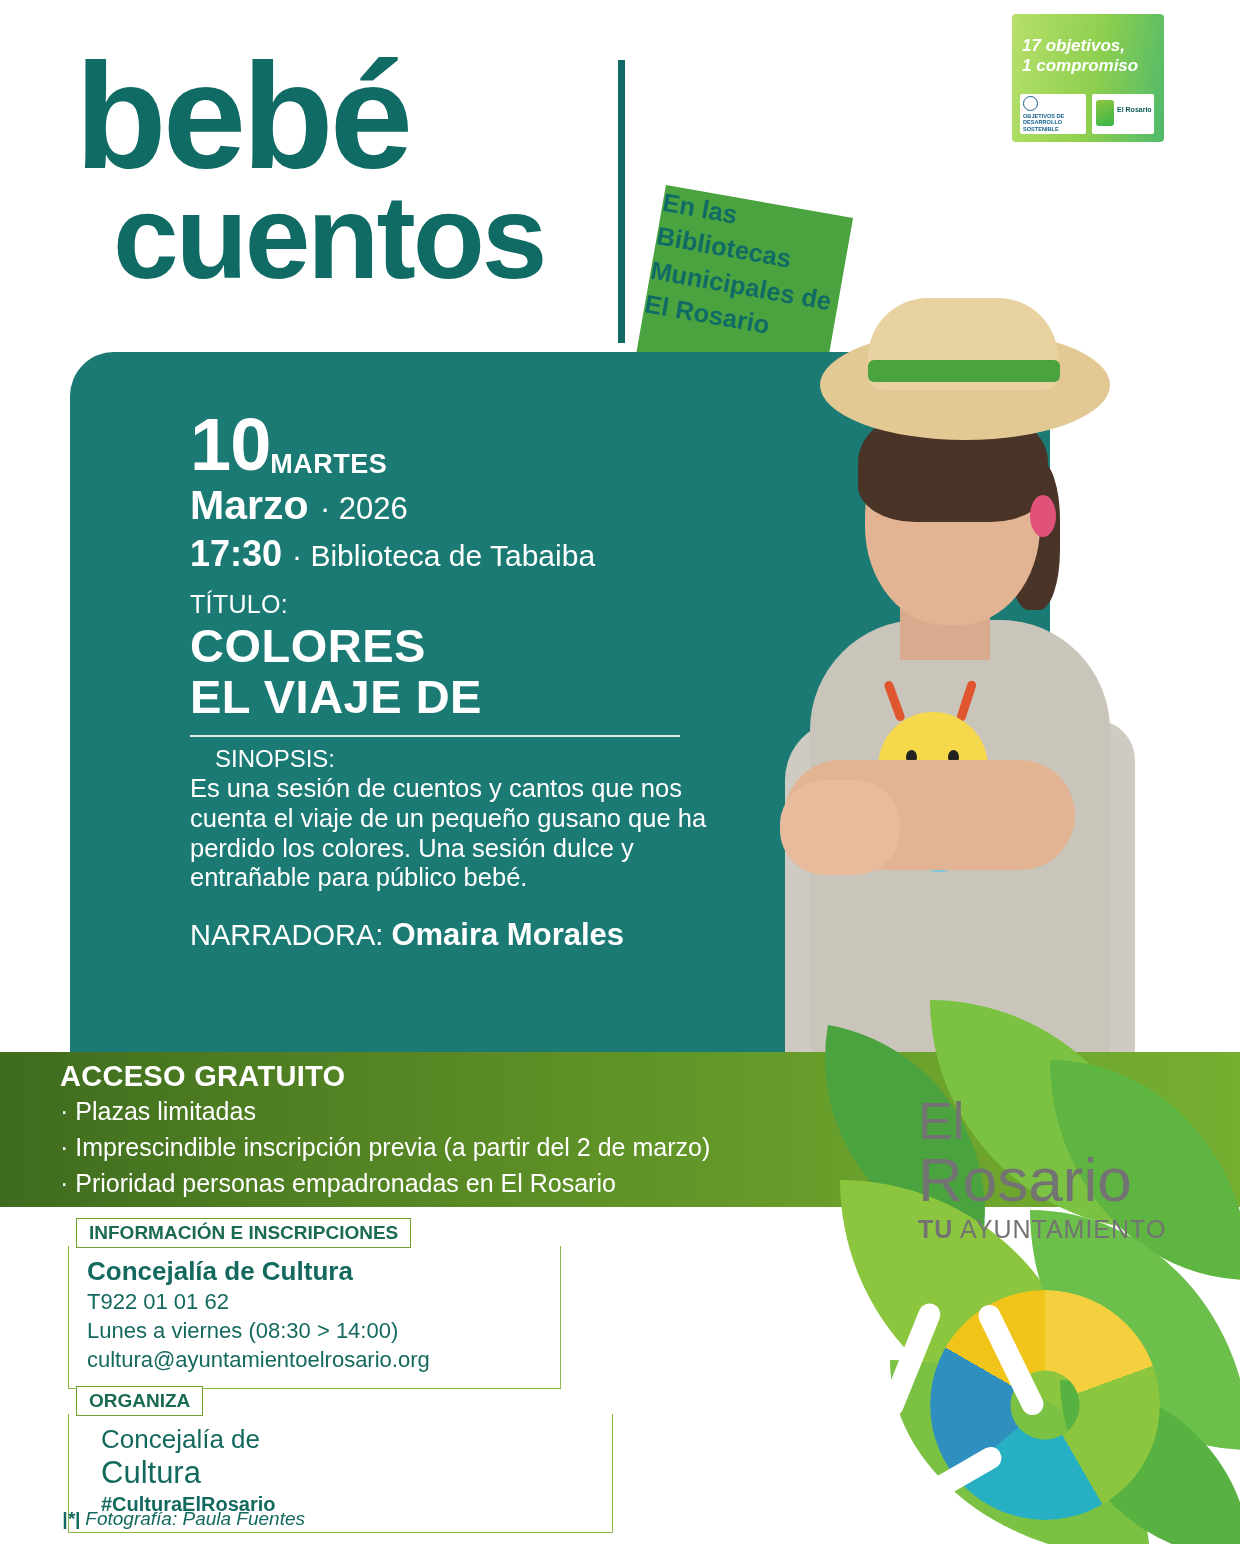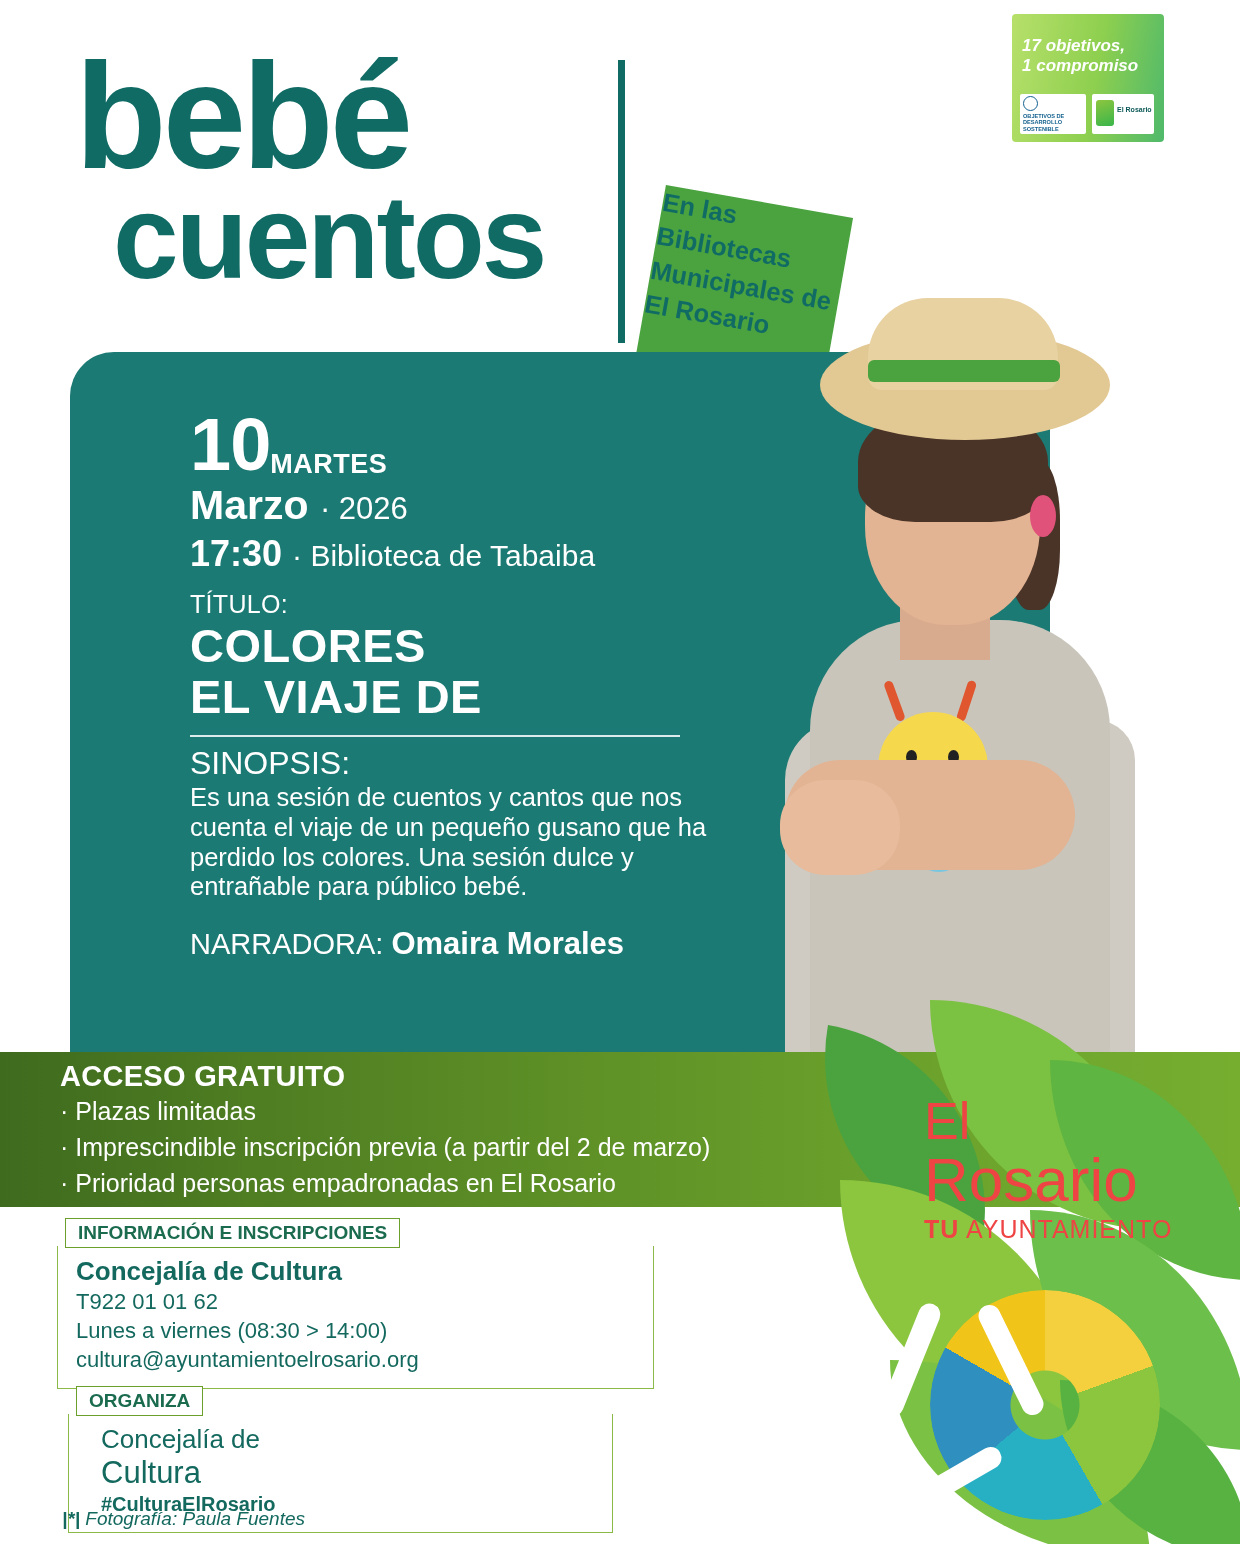--- a/index.html
+++ b/index.html
@@ -81,35 +81,35 @@
   .d-num{font-size:74px;font-weight:bold;line-height:0.95;letter-spacing:-1px;}
   .d-dow{font-size:27px;font-weight:bold;letter-spacing:0.5px;}
   .d-month{font-size:41px;font-weight:bold;line-height:1.15;margin-top:2px;}
   .d-month span.year{font-size:31px;font-weight:normal;}
   .d-time{font-size:36px;font-weight:bold;line-height:1.25;margin-top:2px;}
   .d-time span.place{font-size:30px;font-weight:normal;}
 
   .lab{font-size:25px;margin-top:14px;letter-spacing:0.3px;}
   .show-title{font-size:47px;font-weight:bold;line-height:1.08;margin-top:2px;letter-spacing:0.5px;}
   .sep{width:490px;height:2px;background:rgba(255,255,255,0.85);margin:12px 0 8px 0;}
-  .syn-lab{font-size:32px;}
+  .syn-lab{font-size:24px;margin-left:25px;}
   .syn{font-size:25.5px;line-height:1.17;margin-top:1px;}
   .narr{font-size:29px;margin-top:24px;}
   .narr b{font-size:31px;font-weight:bold;}
 
   
   .band{position:absolute;left:0;top:1052px;width:1240px;height:155px;
     background:linear-gradient(90deg,#3e6b1e 0%,#4e7d22 20%,#5d8f26 45%,#6aa02b 70%,#76ae30 100%);}
   .band-in{position:absolute;left:60px;top:1060px;width:800px;color:#ffffff;}
   .band-title{font-size:29px;font-weight:bold;letter-spacing:0.3px;}
   .band-li{font-size:25px;line-height:1.35;margin-top:2px;}
 
   
   .tag{display:inline-block;border:1.5px solid #6aa02b;padding:3px 12px;font-size:19px;font-weight:bold;color:#1b6b4f;background:#fff;}
-  .info{position:absolute;left:57px;top:1218px;width:597px;}
+  .info{position:absolute;left:68px;top:1218px;width:493px;}
   .info-box{border:1.5px solid #8cba4a;border-top:none;padding:10px 18px 14px 18px;}
   .info-h{font-size:26px;font-weight:bold;color:#14695f;}
   .info-l{font-size:22px;color:#14695f;line-height:1.32;}
   .org{position:absolute;left:68px;top:1386px;width:545px;}
   .org-box{border:1.5px solid #8cba4a;border-top:none;padding:10px 18px 16px 32px;}
   .org-l1{font-size:26px;color:#14695f;}
   .org-l2{font-size:31px;color:#14695f;}
   .org-l3{font-size:20px;color:#14695f;font-weight:bold;margin-top:2px;}
   .credit{position:absolute;left:62px;top:1508px;font-size:19px;font-style:italic;color:#14695f;}
   .credit b{font-weight:bold;}
@@ -119,21 +119,21 @@
   
   .rosario{position:absolute;left:800px;top:1000px;width:440px;height:544px;overflow:hidden;}
   .leaf{position:absolute;background:#6cc04a;border-radius:0 100% 0 100%;}
   .l1{left:10px;top:40px;width:190px;height:190px;background:#4aa33f;transform:rotate(10deg);}
   .l2{left:130px;top:0px;width:230px;height:230px;background:#7cc242;}
   .l3{left:250px;top:60px;width:200px;height:220px;background:#5fb541;}
   .l4{left:40px;top:180px;width:250px;height:250px;background:#8cc63f;}
   .l5{left:230px;top:210px;width:220px;height:240px;background:#6cbf4a;}
   .l6{left:90px;top:360px;width:260px;height:200px;background:#7bc143;}
   .l7{left:260px;top:380px;width:190px;height:180px;background:#57b241;}
-  .r-text{position:absolute;left:118px;top:95px;color:#ef4444;margin-left:6px;}
+  .r-text{position:absolute;left:118px;top:95px;color:#737373;}
   .r-el{font-size:52px;line-height:1;}
   .r-ros{font-size:62px;line-height:1;font-weight:normal;margin-top:2px;}
   .r-tu{font-size:25px;letter-spacing:1px;margin-top:4px;}
   .r-tu b{font-weight:bold;}
   .sun{position:absolute;left:130px;top:290px;width:230px;height:230px;border-radius:50%;
     background:conic-gradient(#f4d03f 0deg 70deg,#8cc63f 70deg 150deg,#27b0c4 150deg 230deg,#2f8fbe 230deg 300deg,#f0c419 300deg 360deg);
     -webkit-mask:radial-gradient(circle at 50% 50%, transparent 0 34px, #000 35px);
             mask:radial-gradient(circle at 50% 50%, transparent 0 34px, #000 35px);}
   .sun-petal{position:absolute;background:#ffffff;}
   .sp1{left:100px;top:300px;width:22px;height:120px;border-radius:12px;transform:rotate(22deg);}

